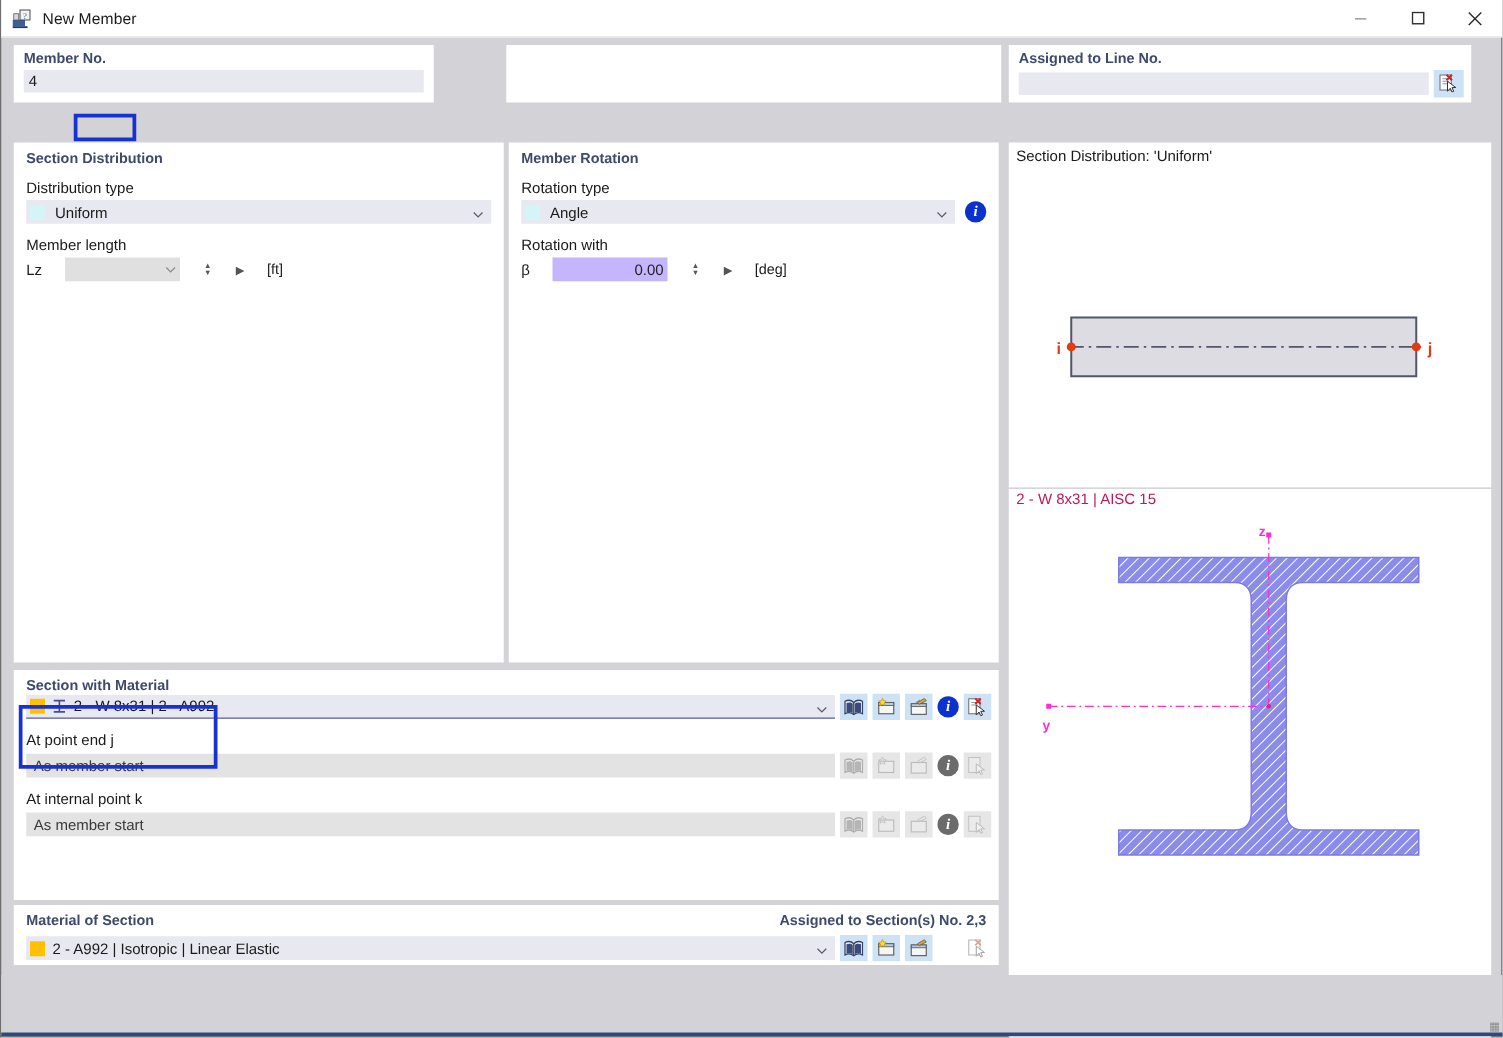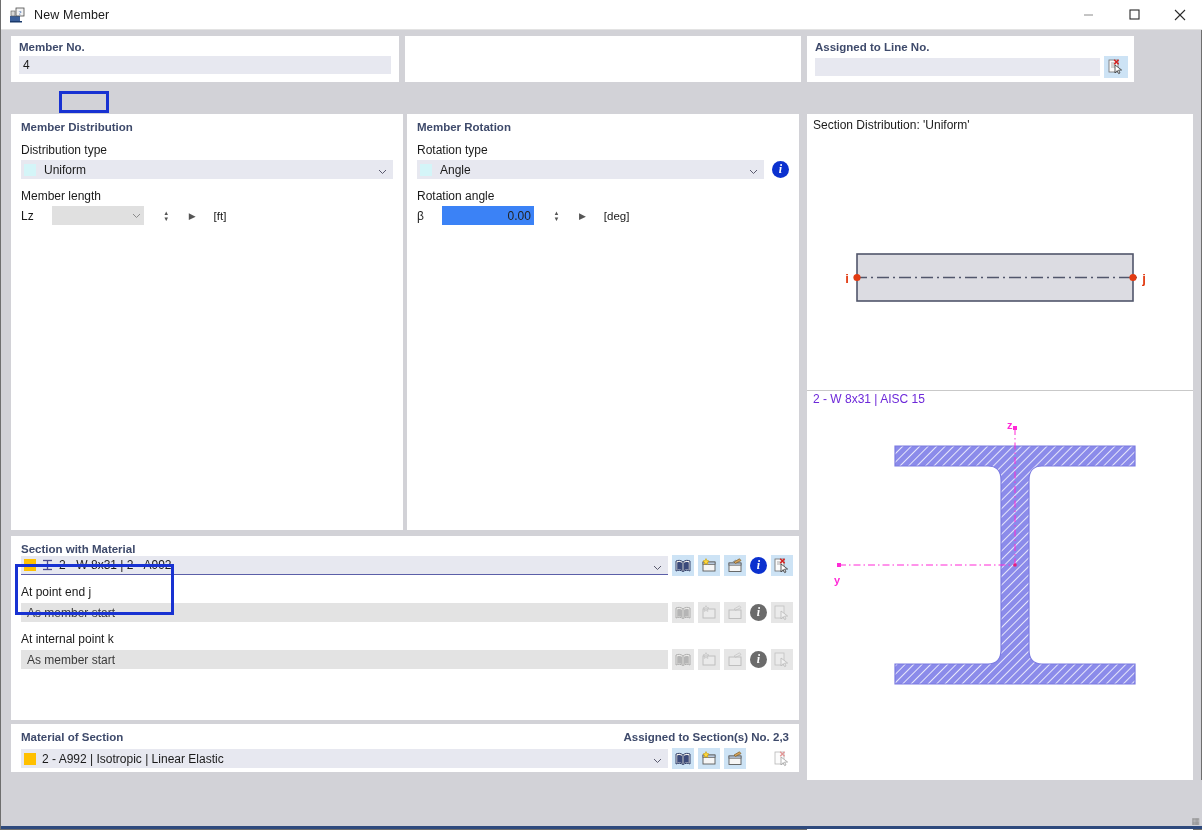--- a/index.html
+++ b/index.html
@@ -41,23 +41,23 @@
     align-items: center; justify-content: center;
     color: #4a4a4a; font-size: 12px;
   }
   .winbtn svg { display: block; }
 
   
   .toppanel {
     position: absolute; top: 36px; height: 46px;
     background: #ffffff;
   }
-  #panel-memberno { left: 10px; width: 388px; }
+  #panel-memberno { left: 10px; width: 336px; }
   #panel-middle   { left: 404px; width: 396px; }
-  #panel-line     { left: 806px; width: 327px; }
+  #panel-line     { left: 806px; width: 370px; }
 
   .panel-label {
     font-size: 11.5px; font-weight: bold; color: #3e4a6b;
     padding: 5px 0 3px 8px;
   }
   .flat-input {
     height: 18px; margin: 0 8px;
     background: #e7e8f0;
     border: none; outline: none;
     font-family: "Liberation Sans", sans-serif;
@@ -133,21 +133,21 @@
   .combo .caret {
     margin-left: auto; margin-right: 6px; flex: none;
     width: 9px; height: 9px;
   }
   .combo.underlined { border-bottom: 1.5px solid #5b5fa8; }
   .combo.disabled { background: #e3e3e3; }
   .combo.disabled .combo-text { color: #3a3a3a; }
 
   
   .numfield {
-    height: 19px; background: #3b82f6; width: 92px;
+    height: 19px; background: #c4b5fd; width: 92px;
     display: flex; align-items: center; justify-content: flex-end;
     font-size: 12px; padding-right: 3px;
   }
   .numfield.gray { background: #e0e0e0; }
   .spin { display: flex; flex-direction: column; justify-content: center; width: 9px; flex: none; }
   .spin span { font-size: 6px; line-height: 6px; color: #555; text-align: center; }
   .arrow-r { font-size: 9px; color: #555; }
   .unit { font-size: 11.5px; color: #1a1a1a; }
 
   .info-badge {
@@ -191,21 +191,21 @@
   
   #right-caption {
     position: absolute; left: 6px; top: 4px;
     font-size: 12px; color: #1a1a1a;
   }
   #right-divider {
     position: absolute; left: 0; top: 276px; width: 386px; height: 1px; background: #c9c9c9;
   }
   #right-caption2 {
     position: absolute; left: 6px; top: 278px;
-    font-size: 12px; color: #6d28d9;
+    font-size: 12px; color: #be185d;
   }
   #right-toolbar {
     position: absolute; left: 0; bottom: 0; width: 386px; height: 32px;
     display: flex; align-items: center; padding: 0 6px;
     border-top: 1px solid #e0e0e0;
     background: #ffffff;
   }
   #right-toolbar .spacer { flex: 1; }
 
   
@@ -280,21 +280,21 @@
           <line x1="3" y1="8" x2="7" y2="8" stroke="#8a8a8a" stroke-width=".7"></line>
           <path d="M7 6 L7 14 L9.2 11.6 L10.6 14.6 L12 14 L10.6 11.1 L13.6 11 Z" fill="#ffffff" stroke="#333" stroke-width=".8"></path>
           <path d="M6.2 0.8 L10.6 5.2 M10.6 0.8 L6.2 5.2" stroke="#d42020" stroke-width="1.5"></path>
         </svg>
       </div>
     </div>
   </div>
 
 
   <div class="cpanel" id="panel-secdist">
-    <div class="group-title">Member Distribution</div>
+    <div class="group-title">Section Distribution</div>
     <div class="field-label">Distribution type</div>
     <div style="padding:0 10px;">
       <div class="combo">
         <span class="swatch"></span>
         <span class="combo-text">Uniform</span>
         <span class="caret">
           <svg width="9" height="9" viewBox="0 0 9 9">
               <path d="M1 3 L4.5 6.5 L8 3" fill="none" stroke="#5a5a6e" stroke-width="1"></path>
             </svg>
         </span>
@@ -328,21 +328,21 @@
         <span class="swatch"></span>
         <span class="combo-text">Angle</span>
         <span class="caret">
           <svg width="9" height="9" viewBox="0 0 9 9">
               <path d="M1 3 L4.5 6.5 L8 3" fill="none" stroke="#5a5a6e" stroke-width="1"></path>
             </svg>
         </span>
       </div>
       <div class="info-badge">i</div>
     </div>
-    <div class="field-label">Rotation angle</div>
+    <div class="field-label">Rotation with</div>
     <div class="sub-row">
       <span class="field-note">β</span>
       <div class="numfield">
         <span>0.00</span>
       </div>
       <span class="spin">
           <span>▲</span>
           <span>▼</span>
         </span>
       <span class="arrow-r">▶</span>

